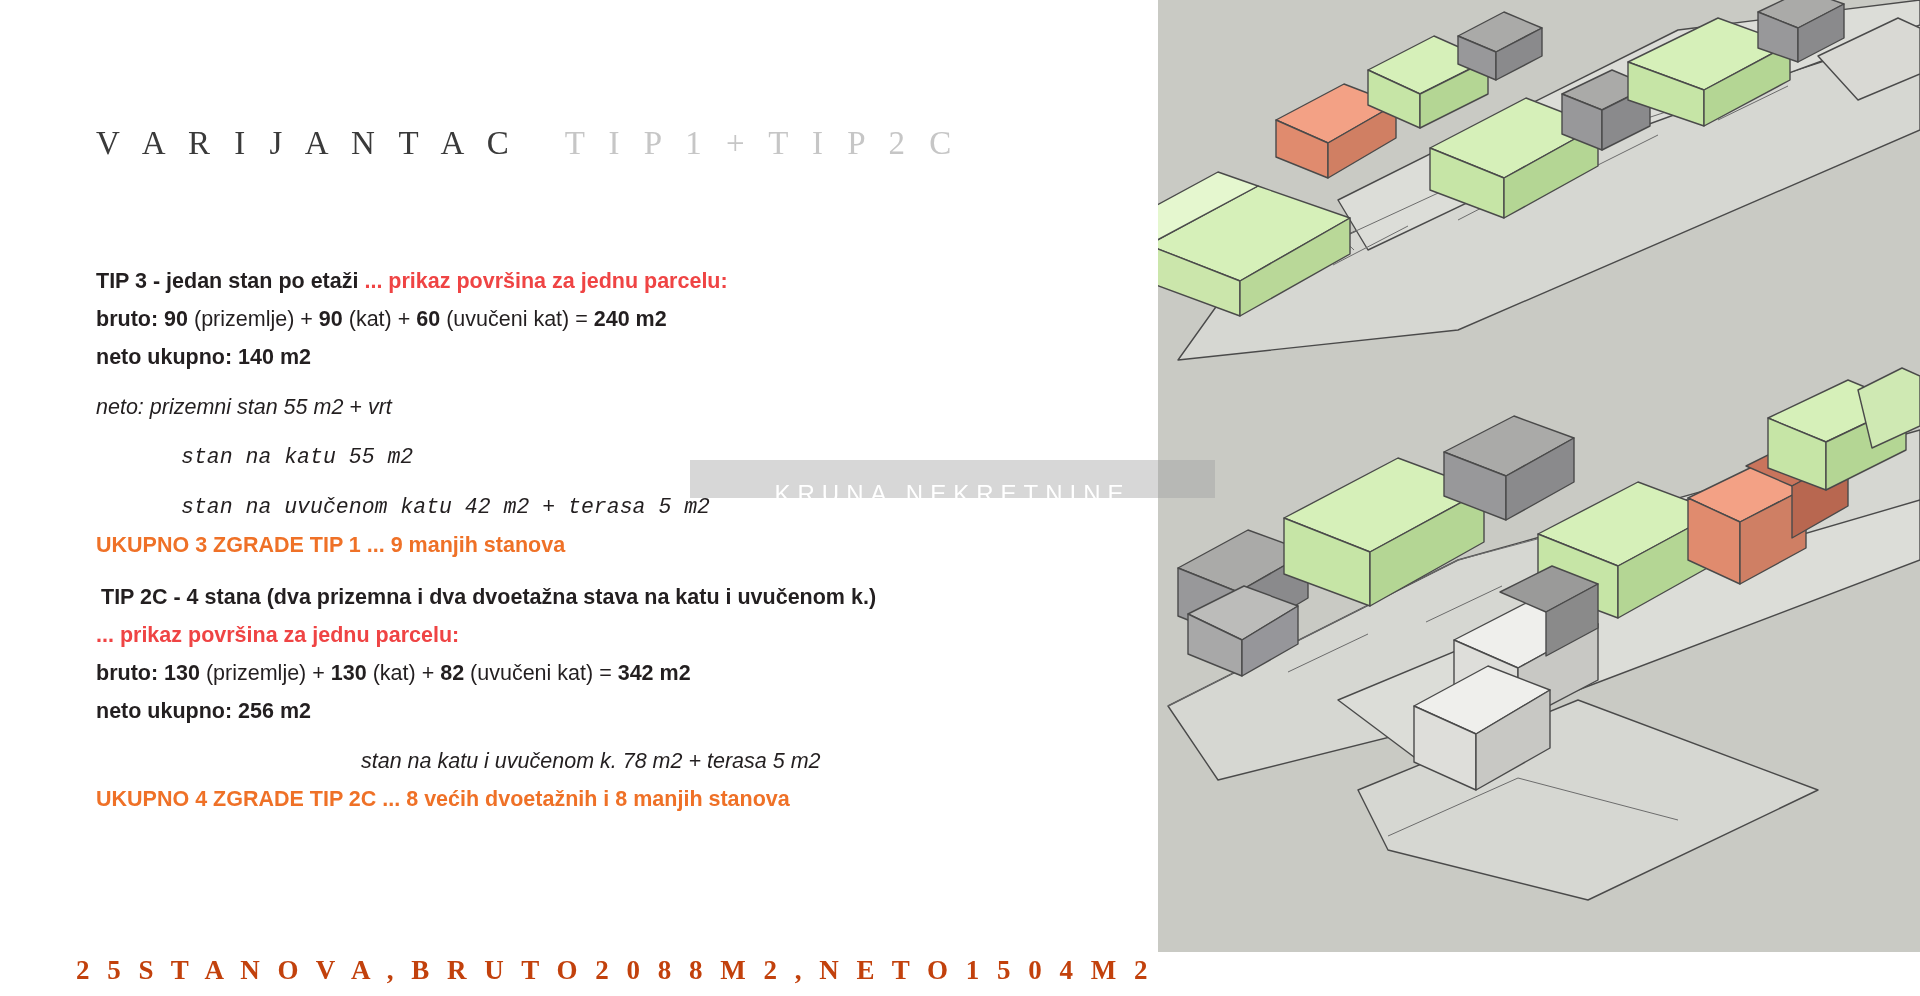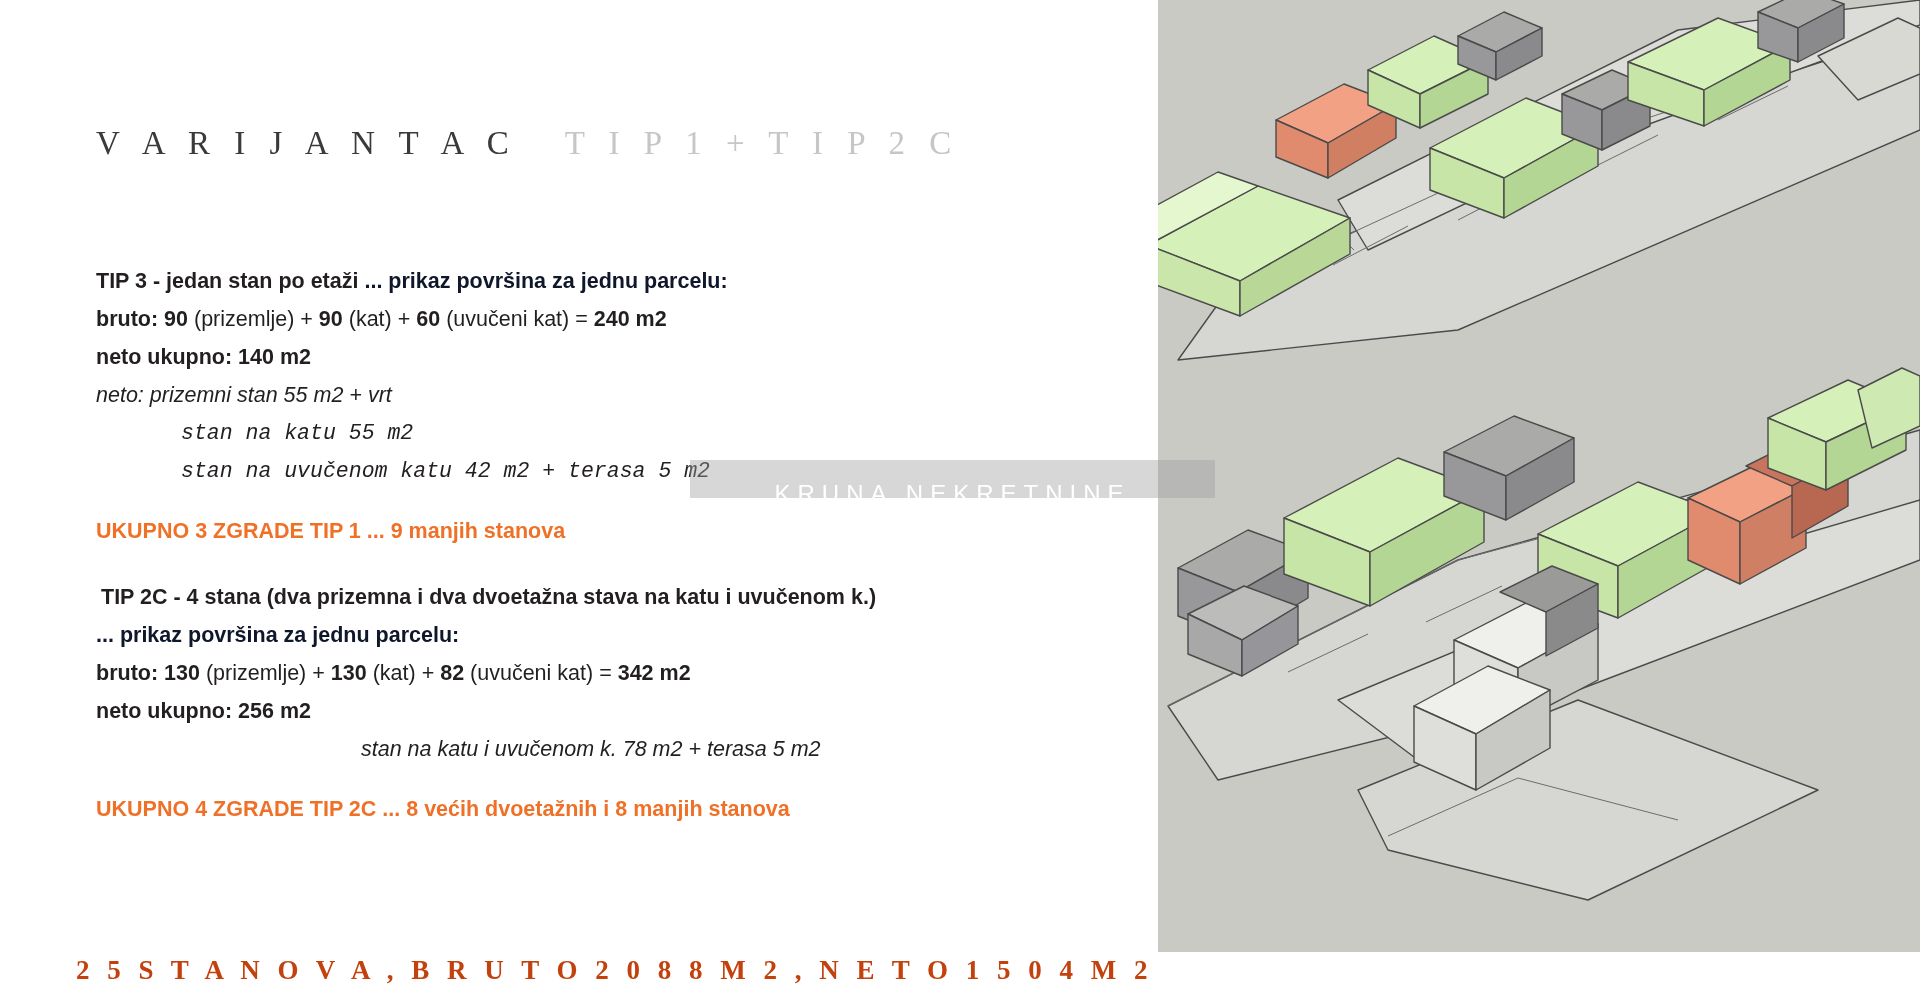--- a/index.html
+++ b/index.html
@@ -68,33 +68,32 @@
   .block.b1 { top: 262px; }
   .block.b2 { top: 578px; }
 
   .line {
     font-size: 21.5px;
     line-height: 38px;
     color: #231f20;
     white-space: nowrap;
   }
   .b { font-weight: bold; }
-  .muted { color: #0f172a; font-weight: bold; }
-  .i { font-style: italic; }
+  .muted { color: #ef4444; font-weight: bold; }
+  .i { font-style: italic; margin-top: 12px; }
   .indent-1 { padding-left: 85px; font-family: Liberation Mono, monospace; }
   .indent-2 { padding-left: 265px; }
   .lead { padding-left: 5px; }
 
   .orange {
     color: #ef7127;
     font-weight: bold;
     font-size: 21.5px;
     line-height: 38px;
     white-space: nowrap;
-    margin-top: 22px;
   }
 
   .footer {
     position: absolute;
     left: 76px;
     top: 955px;
     color: #c2410c;
     font-family: "Liberation Serif", serif;
     font-weight: bold;
     font-size: 27px;

